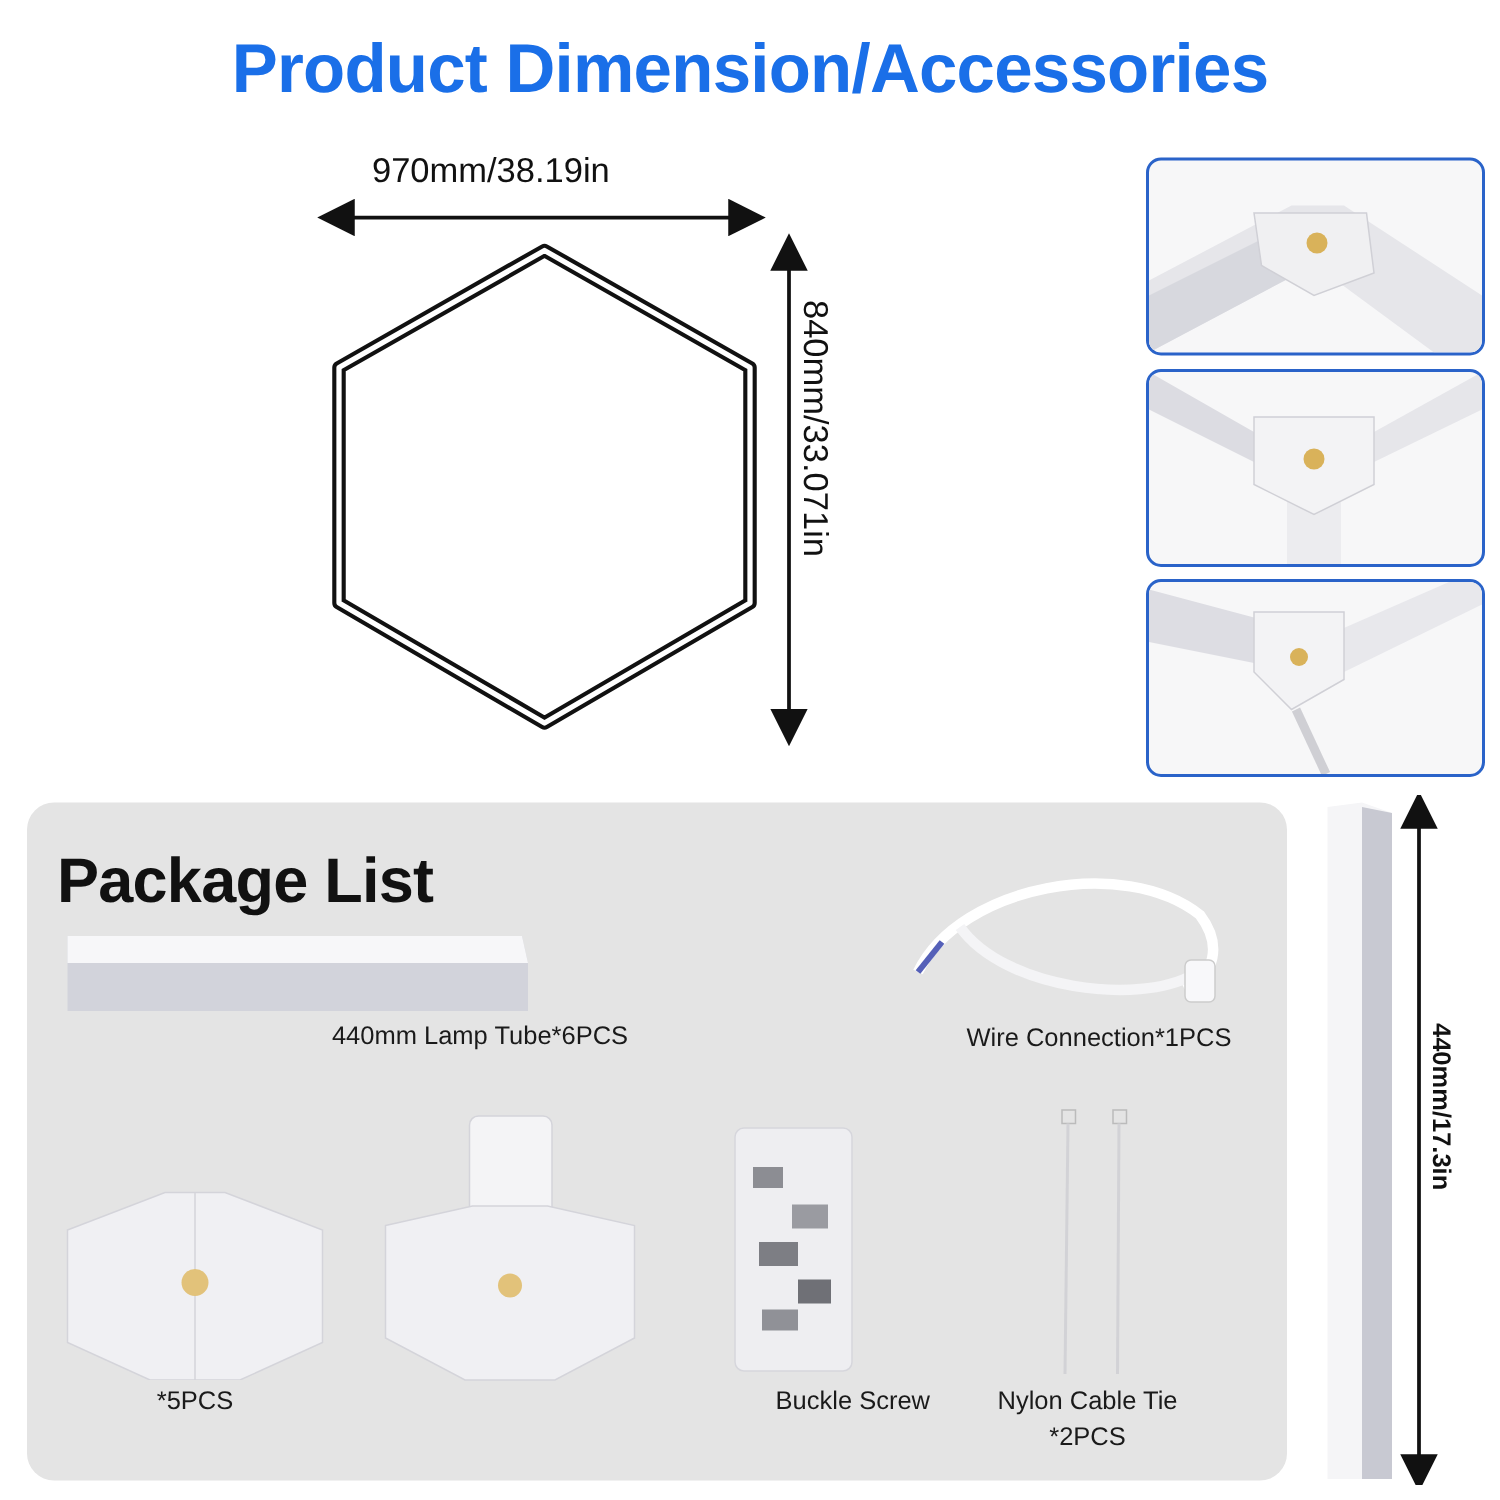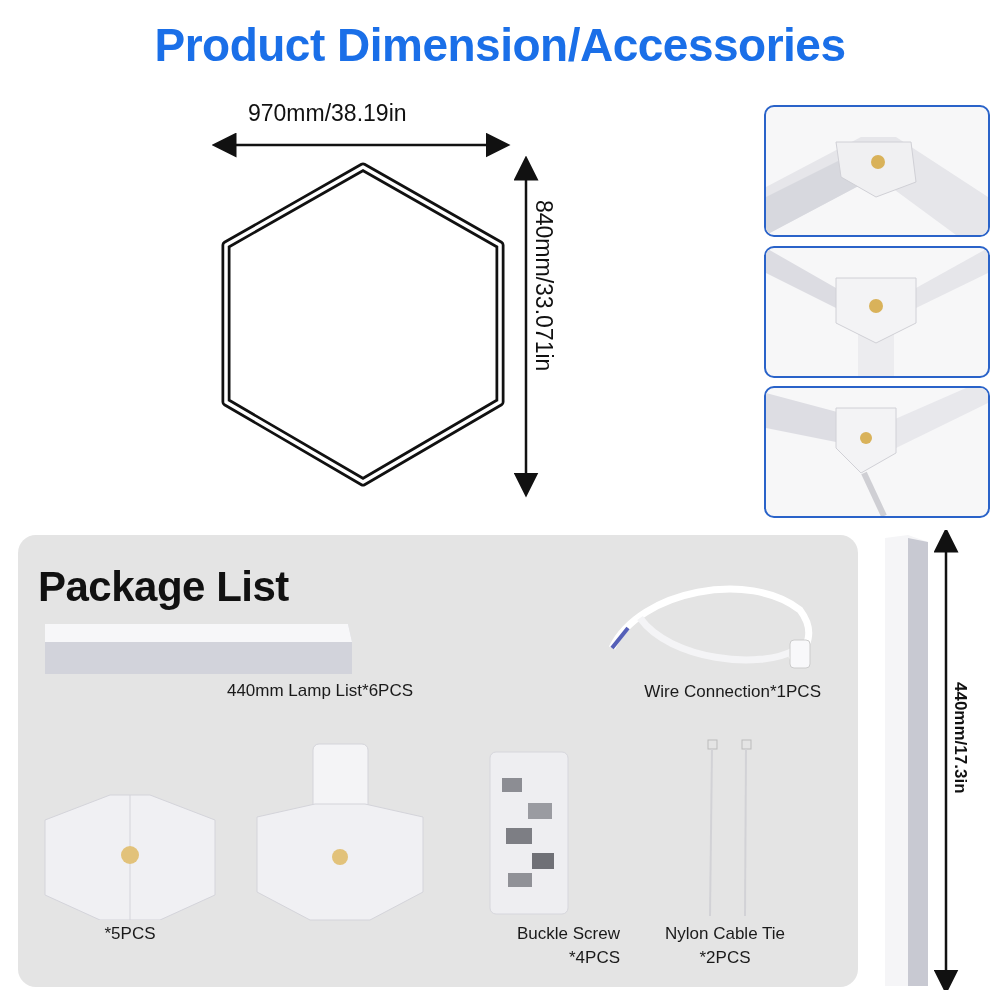--- a/index.html
+++ b/index.html
@@ -76,21 +76,21 @@
   </svg>
 </div>
 
 <div id="pkg" class="abs"></div>
 <div id="pkg-title" class="abs">Package List</div>
 
 <svg class="abs" style="left:40px; top:618px;" width="312" height="60">
   <polygon points="5,6 308,6 312,24 312,56 5,56" fill="#d2d3db"></polygon>
   <polygon points="5,6 308,6 312,24 5,24" fill="#f7f7f9"></polygon>
 </svg>
-<div class="abs label" style="left:170px; top:679px; width:300px;">440mm Lamp List*6PCS</div>
+<div class="abs label" style="left:170px; top:679px; width:300px;">440mm Lamp Tube*6PCS</div>
 
 <svg class="abs" style="left:600px; top:580px;" width="250" height="100">
   <path d="M12,68 C40,10 150,-10 200,30 C215,50 210,70 190,80" fill="none" stroke="#ffffff" stroke-width="7"></path>
   <path d="M40,38 C70,80 160,90 195,70" fill="none" stroke="#f4f4f6" stroke-width="7"></path>
   <line x1="12" y1="68" x2="28" y2="48" stroke="#5560b8" stroke-width="4"></line>
   <rect x="190" y="60" width="20" height="28" rx="4" fill="#f8f8fa" stroke="#ccc"></rect>
 </svg>
 <div class="abs label" style="left:579px; top:680px; width:242px;text-align:right;">Wire Connection*1PCS</div>
 
 <svg class="abs" style="left:40px; top:790px;" width="180" height="130">
@@ -113,21 +113,20 @@
 <svg class="abs" style="left:488px; top:748px;" width="82" height="170">
   <rect x="2" y="4" width="78" height="162" rx="6" fill="#eeeef1" stroke="#d6d6dc"></rect>
   <rect x="14" y="30" width="20" height="14" fill="#8c8d93"></rect>
   <rect x="40" y="55" width="24" height="16" fill="#9a9ba1"></rect>
   <rect x="18" y="80" width="26" height="16" fill="#7d7e84"></rect>
   <rect x="44" y="105" width="22" height="16" fill="#6f7076"></rect>
   <rect x="20" y="125" width="24" height="14" fill="#909197"></rect>
 </svg>
 <div class="abs label" style="left:440px; top:922px; width:180px;text-align:right;">
   <div>Buckle Screw</div>
-  <div>*4PCS</div>
 </div>
 
 <svg class="abs" style="left:700px; top:738px;" width="60" height="180">
   <rect x="8" y="2" width="9" height="9" fill="none" stroke="#bbb"></rect>
   <line x1="12" y1="11" x2="10" y2="178" stroke="#d2d2d6" stroke-width="2"></line>
   <rect x="42" y="2" width="9" height="9" fill="none" stroke="#bbb"></rect>
   <line x1="46" y1="11" x2="45" y2="178" stroke="#d2d2d6" stroke-width="2"></line>
 </svg>
 <div class="abs label" style="left:630px; top:922px; width:190px;">
   <div>Nylon Cable Tie</div>

